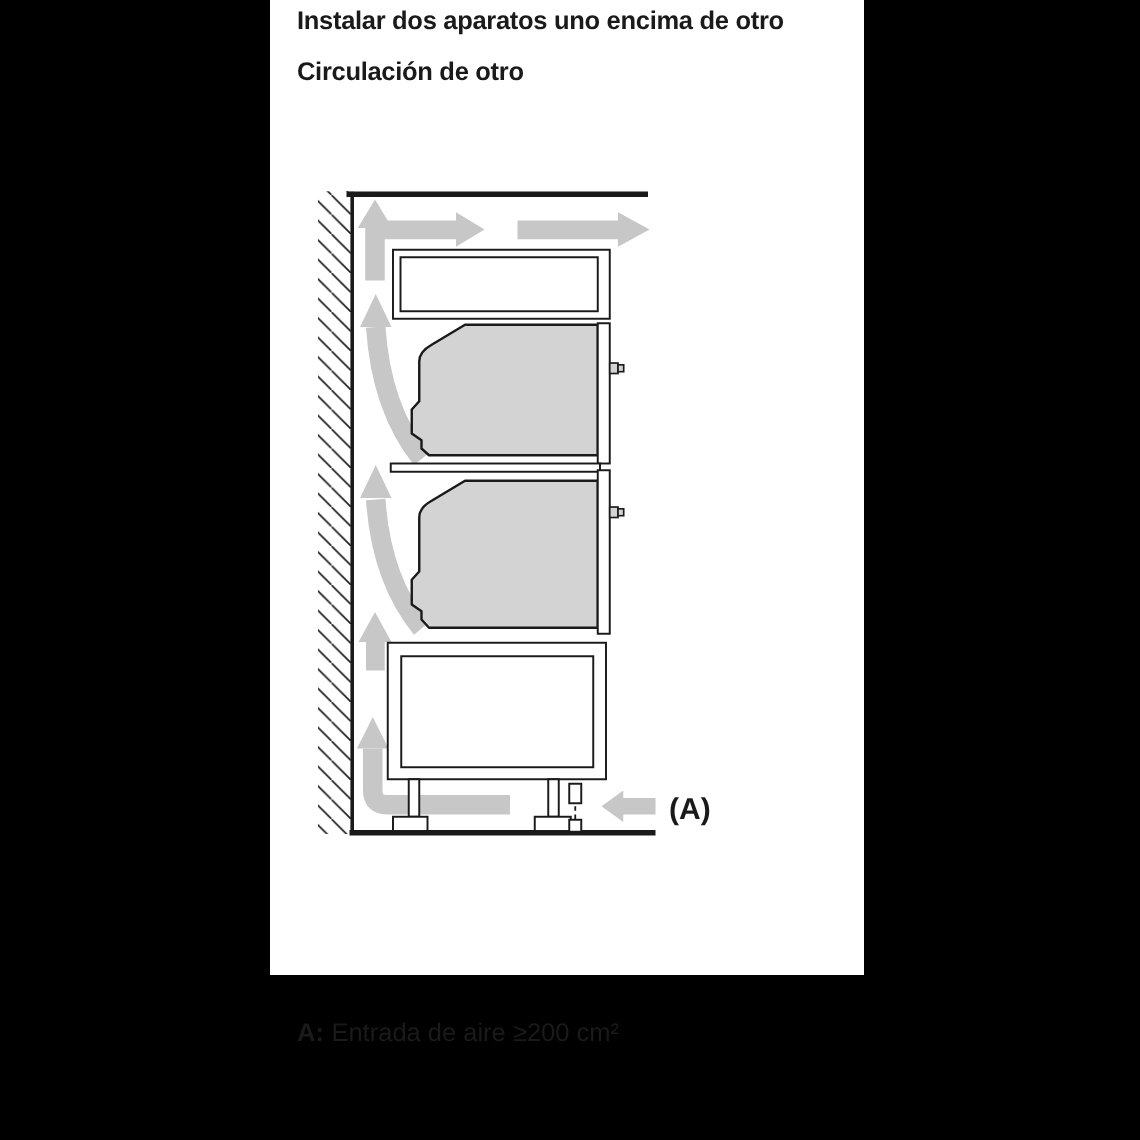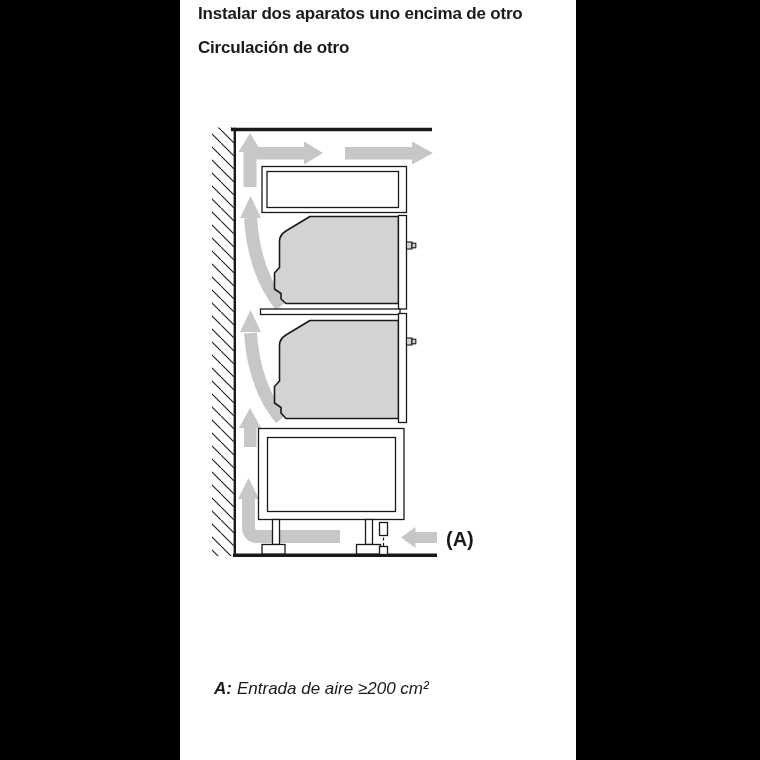--- a/index.html
+++ b/index.html
@@ -4,25 +4,25 @@
 <style>
   :root{
     --bg:#000000;
     --panel:#ffffff;
     --ink:#1a1a1a;
     --arrow:#c7c7c7;
     --fill:#d3d3d3;
   }
   *{margin:0;padding:0;box-sizing:border-box;}
   body{width:760px;height:760px;background:var(--bg);font-family:"Liberation Sans",sans-serif;position:relative;overflow:hidden;}
-  .panel{position:absolute;left:180px;top:0;width:396px;height:760px;background:var(--panel);}
+  .panel{position:absolute;left:180px;top:0;width:396px;height:650px;background:var(--panel);}
   .title{position:absolute;left:18px;top:4px;font-size:17px;font-weight:bold;color:var(--ink);letter-spacing:-0.2px;white-space:nowrap;}
   .subtitle{position:absolute;left:18px;top:38px;font-size:17px;font-weight:bold;color:var(--ink);letter-spacing:-0.2px;white-space:nowrap;}
   .diagram{position:absolute;left:0;top:100px;width:396px;height:500px;display:block;}
-  .note{position:absolute;left:34px;top:679px;font-size:17px;color:var(--ink);white-space:nowrap;font-style:italic;}
+  .note{position:absolute;left:18px;top:679px;font-size:17px;color:var(--ink);white-space:nowrap;}
   .note-label{font-weight:bold;margin-right:5px;}
   
   .outline{stroke:var(--ink);stroke-width:1.3;fill:#ffffff;}
   .oven-body{stroke:var(--ink);stroke-width:1.6;fill:var(--fill);stroke-linejoin:round;}
   .knob{stroke:var(--ink);stroke-width:1.1;fill:var(--fill);}
   .arrow{fill:var(--arrow);}
   .arrow-stroke{stroke:var(--arrow);stroke-width:13;fill:none;}
   .heavy{stroke:var(--ink);}
   .label-a{font-family:"Liberation Sans",sans-serif;font-size:20px;font-weight:bold;fill:var(--ink);}
 </style>

